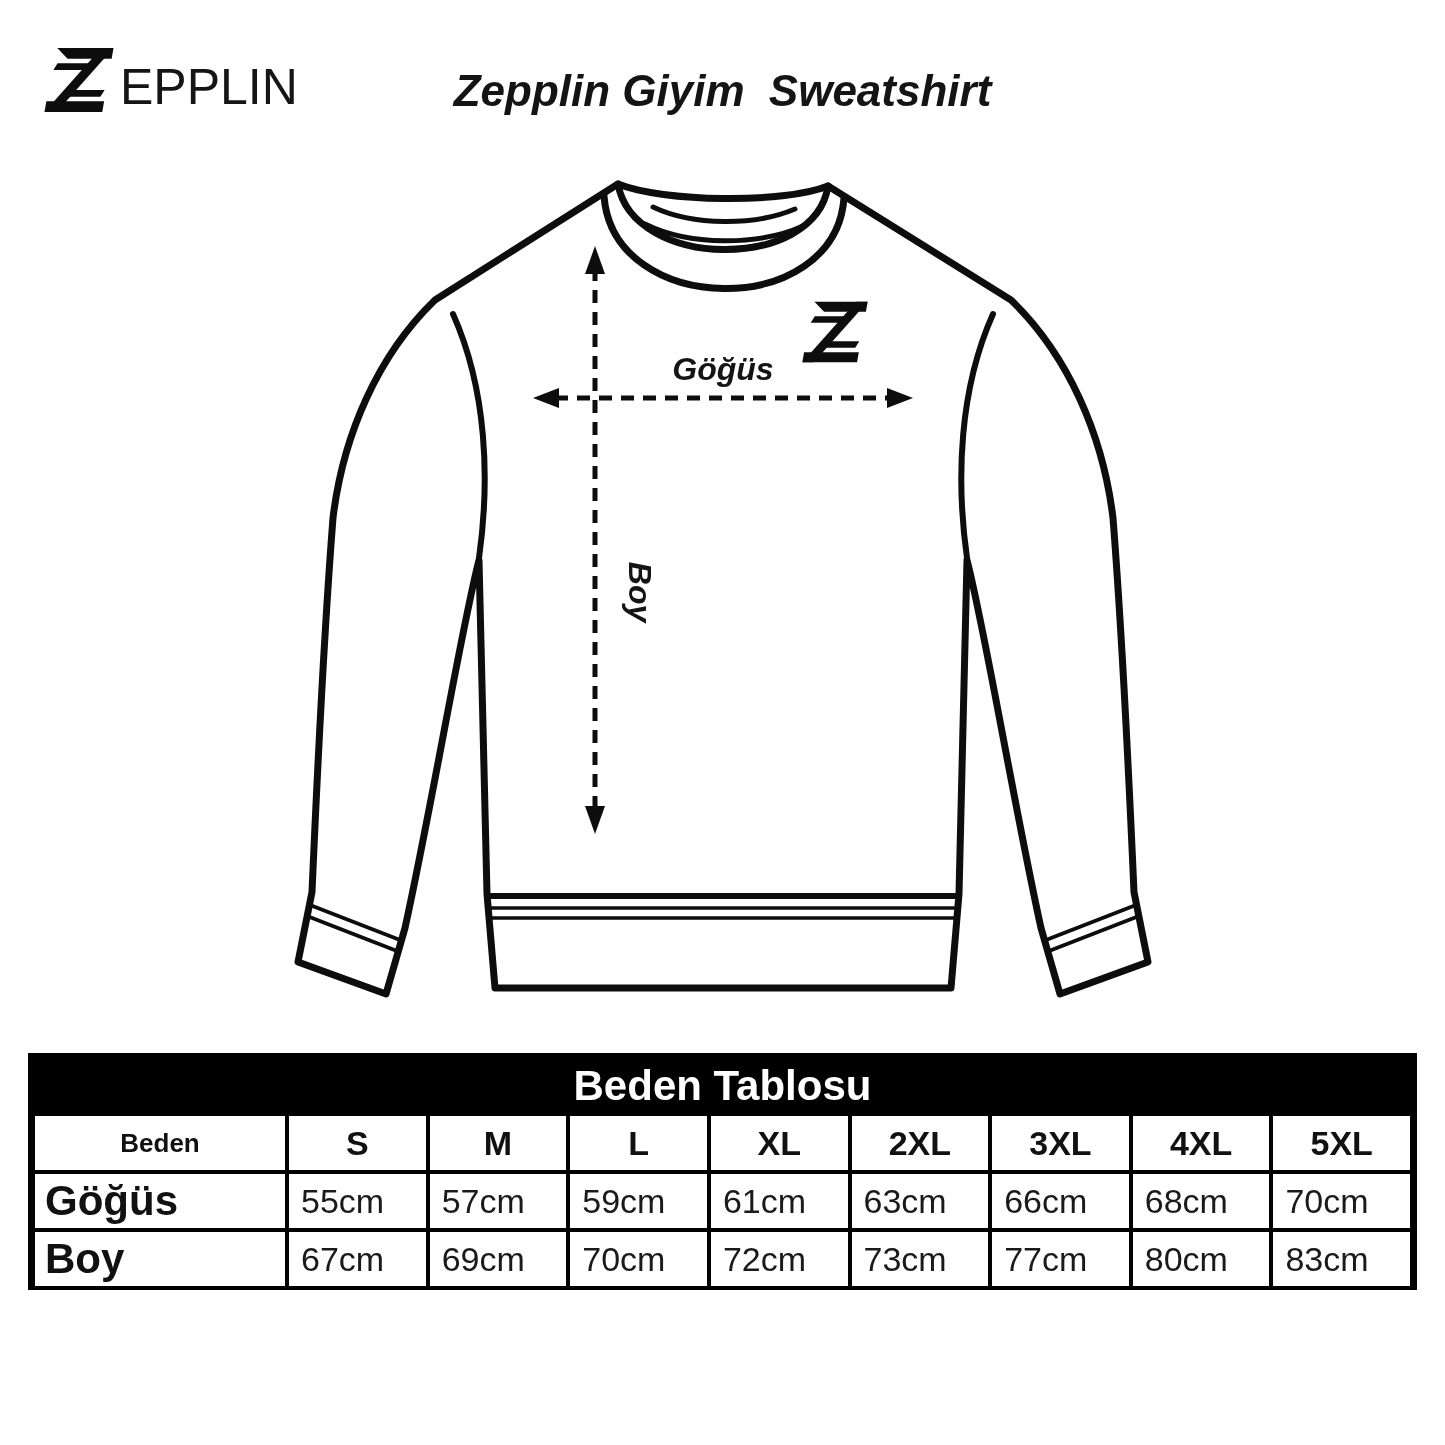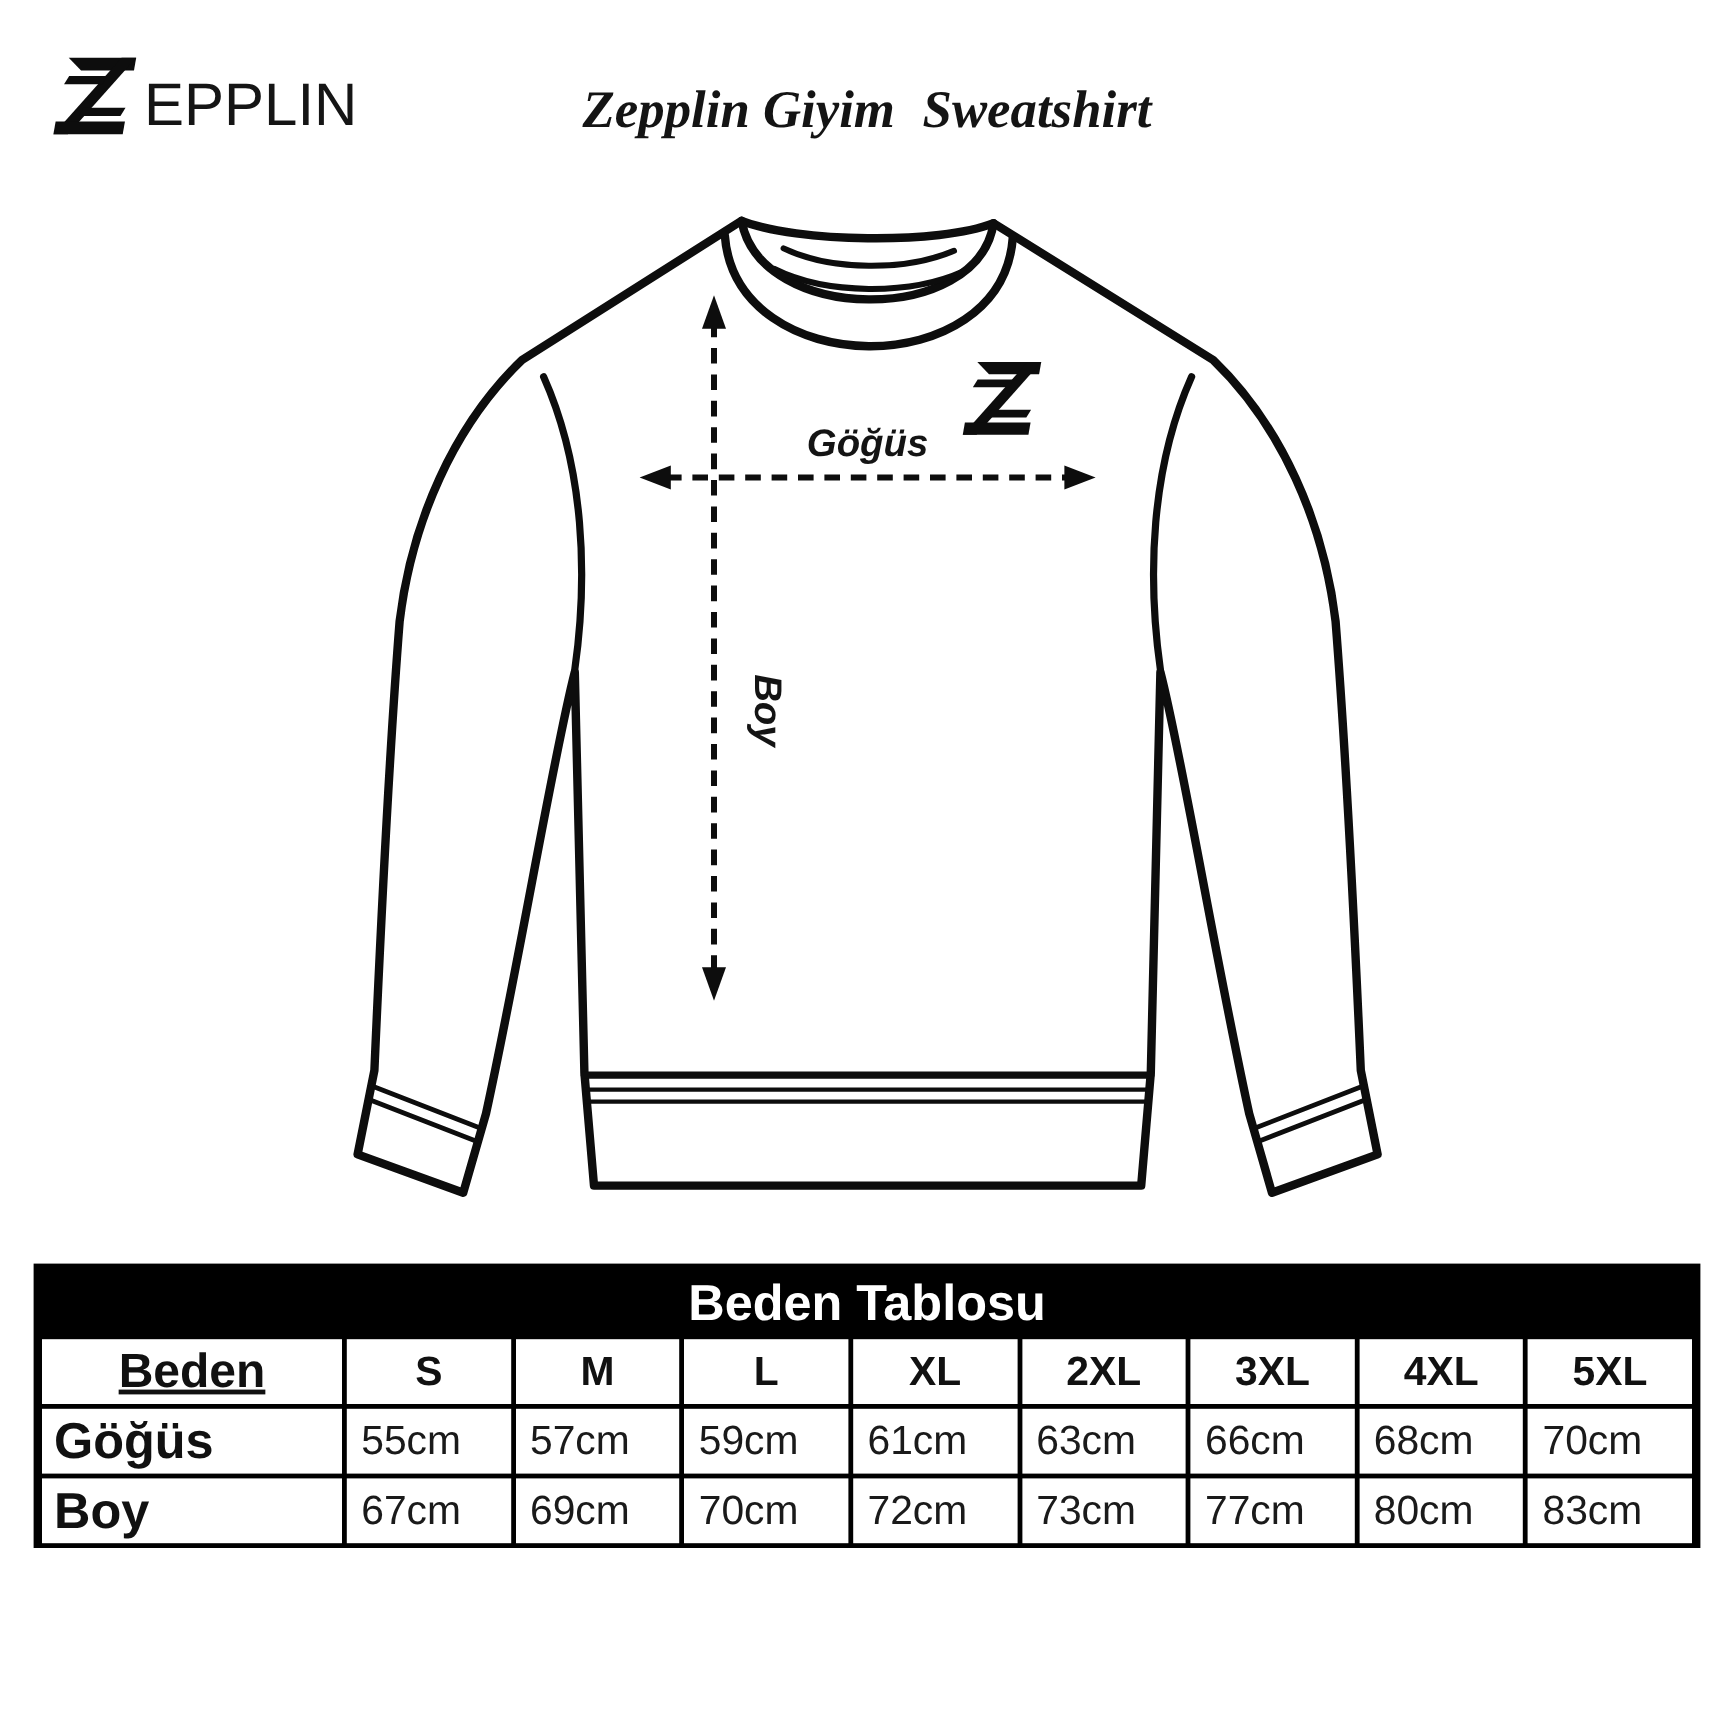--- a/index.html
+++ b/index.html
@@ -6,36 +6,36 @@
   html,body { width:1445px; height:1445px; background:#ffffff;
     font-family:"Liberation Sans", sans-serif; color:#111; }
   .page { position:relative; width:1445px; height:1290px; background:#fff; overflow:hidden; }
 
   
   .brand { position:absolute; left:40px; top:42px; display:flex; align-items:flex-end; }
   .logo-z { width:78px; height:76px; display:block; }
   .brand-name { font-size:50px; font-weight:500; letter-spacing:0px; line-height:62px;
     margin-left:2px; color:#151515; }
   .title { position:absolute; left:0; right:0; top:66px; text-align:center;
-    font-style:italic; font-size:44px; color:#141414;font-family:Liberation Serif, serif; }
+    font-style:italic; font-size:44px; color:#141414; }
   .title .t-prefix { font-weight:600; }
   .title .t-product { font-weight:800; margin-left:12px; }
 
   
   .diagram { position:absolute; left:283px; top:150px; width:880px; height:880px; }
 
   
   .sz-table { position:absolute; left:28px; top:1053px; width:1389px; background:#000;
     display:grid; grid-template-columns:250px repeat(8, 1fr);
     gap:4px; padding:7px; }
   .tbl-title { grid-column:1 / -1; height:52px; display:flex; align-items:center;
     justify-content:center; color:#fff; font-weight:700; font-size:42px; background:#000; }
   .cell { background:#fff; height:54px; display:flex; align-items:center; }
   .cell.hdr { justify-content:center; font-weight:700; font-size:34px; }
-  .cell.hdr-first { justify-content:center; font-weight:700; font-size:40px;text-decoration:underline; }
+  .cell.hdr-first { justify-content:center; font-weight:700; font-size:26px; }
   .cell.rowlabel { font-weight:700; font-size:42px; padding-left:10px; }
   .cell.val { font-weight:400; font-size:34px; padding-left:12px; color:#1a1a1a; }
 
   .footnote { position:absolute; left:22px; top:1298px; font-size:31px; font-weight:400; color:#141414; }
 </style>
 </head>
 <body>
 
 <div class="page">
 

